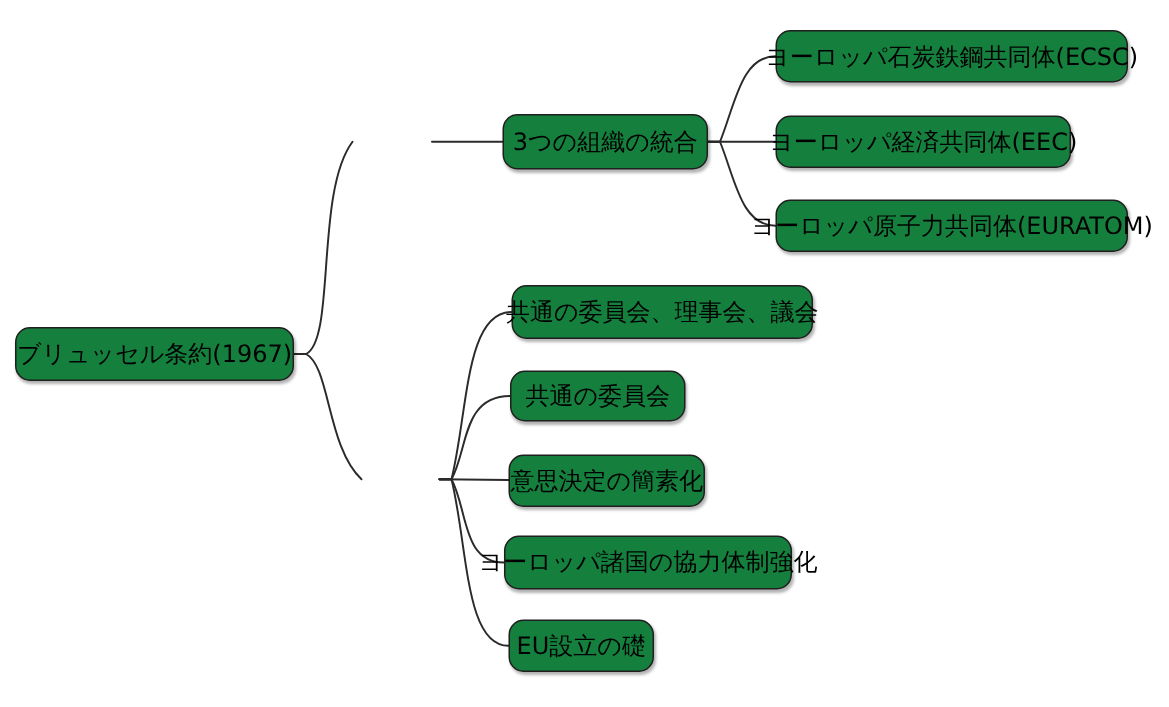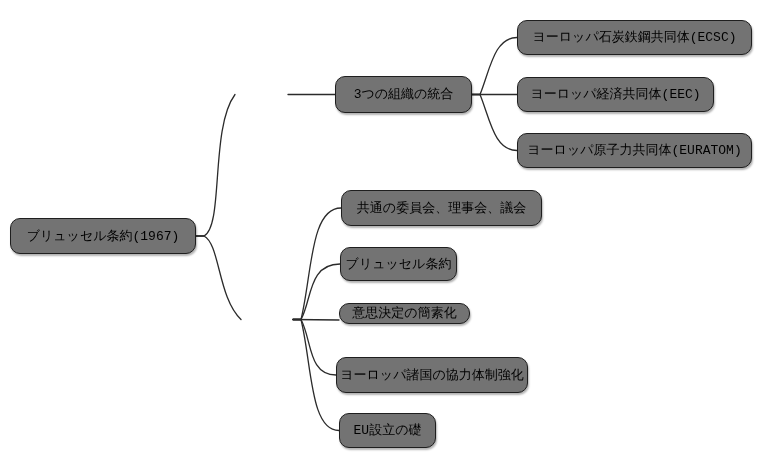--- a/index.html
+++ b/index.html
@@ -27,30 +27,29 @@
     stroke: #2b2b2b;
     stroke-width: 1.3;
     stroke-linecap: round;
   }
   .node {
     position: absolute;
     box-sizing: border-box;
     display: flex;
     align-items: center;
     justify-content: center;
-    background: #737373;
+    background: #15803d;
     border: 1.6px solid #1f1f1f;
     border-radius: 10px;
     box-shadow: 1px 2px 2px rgba(0,0,0,0.30);
-    font-size: 13px;
+    font-size: 16px;
     line-height: 1;
     color: #000000;
     white-space: nowrap;
     padding: 0 4px;
-    font-family: Liberation Mono, monospace;
   }
 </style>
 </head>
 <body>
 
 <div class="canvas">
 
   <svg class="edges" viewBox="0 0 779 471" xmlns="http://www.w3.org/2000/svg">
     <path d="M196,236 L204,236 C224,226 210,128 235,94.5"></path>
     <path d="M196,236 L204,236 C220,244 218,298 241,319.5"></path>
@@ -72,21 +71,21 @@
 
   <div class="node" style="left:517px; top:20px;  width:235px; height:35px">ヨーロッパ石炭鉄鋼共同体(ECSC)</div>
 
   <div class="node" style="left:517px; top:77px;  width:197px; height:35px">ヨーロッパ経済共同体(EEC)</div>
 
   <div class="node" style="left:517px; top:133px; width:235px; height:35px">ヨーロッパ原子力共同体(EURATOM)</div>
 
 
   <div class="node" style="left:341px; top:190px; width:201px; height:36px">共通の委員会、理事会、議会</div>
 
-  <div class="node" style="left:340px; top:247px; width:117px; height:34px">ブリュッセル条約</div>
+  <div class="node" style="left:340px; top:247px; width:117px; height:34px">共通の委員会</div>
 
-  <div class="node" style="left:339px; top:303px; width:131px; height:21px">意思決定の簡素化</div>
+  <div class="node" style="left:339px; top:303px; width:131px; height:35px">意思決定の簡素化</div>
 
   <div class="node" style="left:336px; top:357px; width:192px; height:36px">ヨーロッパ諸国の協力体制強化</div>
 
   <div class="node" style="left:339px; top:413px; width:97px;  height:35px">EU設立の礎</div>
 
 </div>
 
 </body></html>

